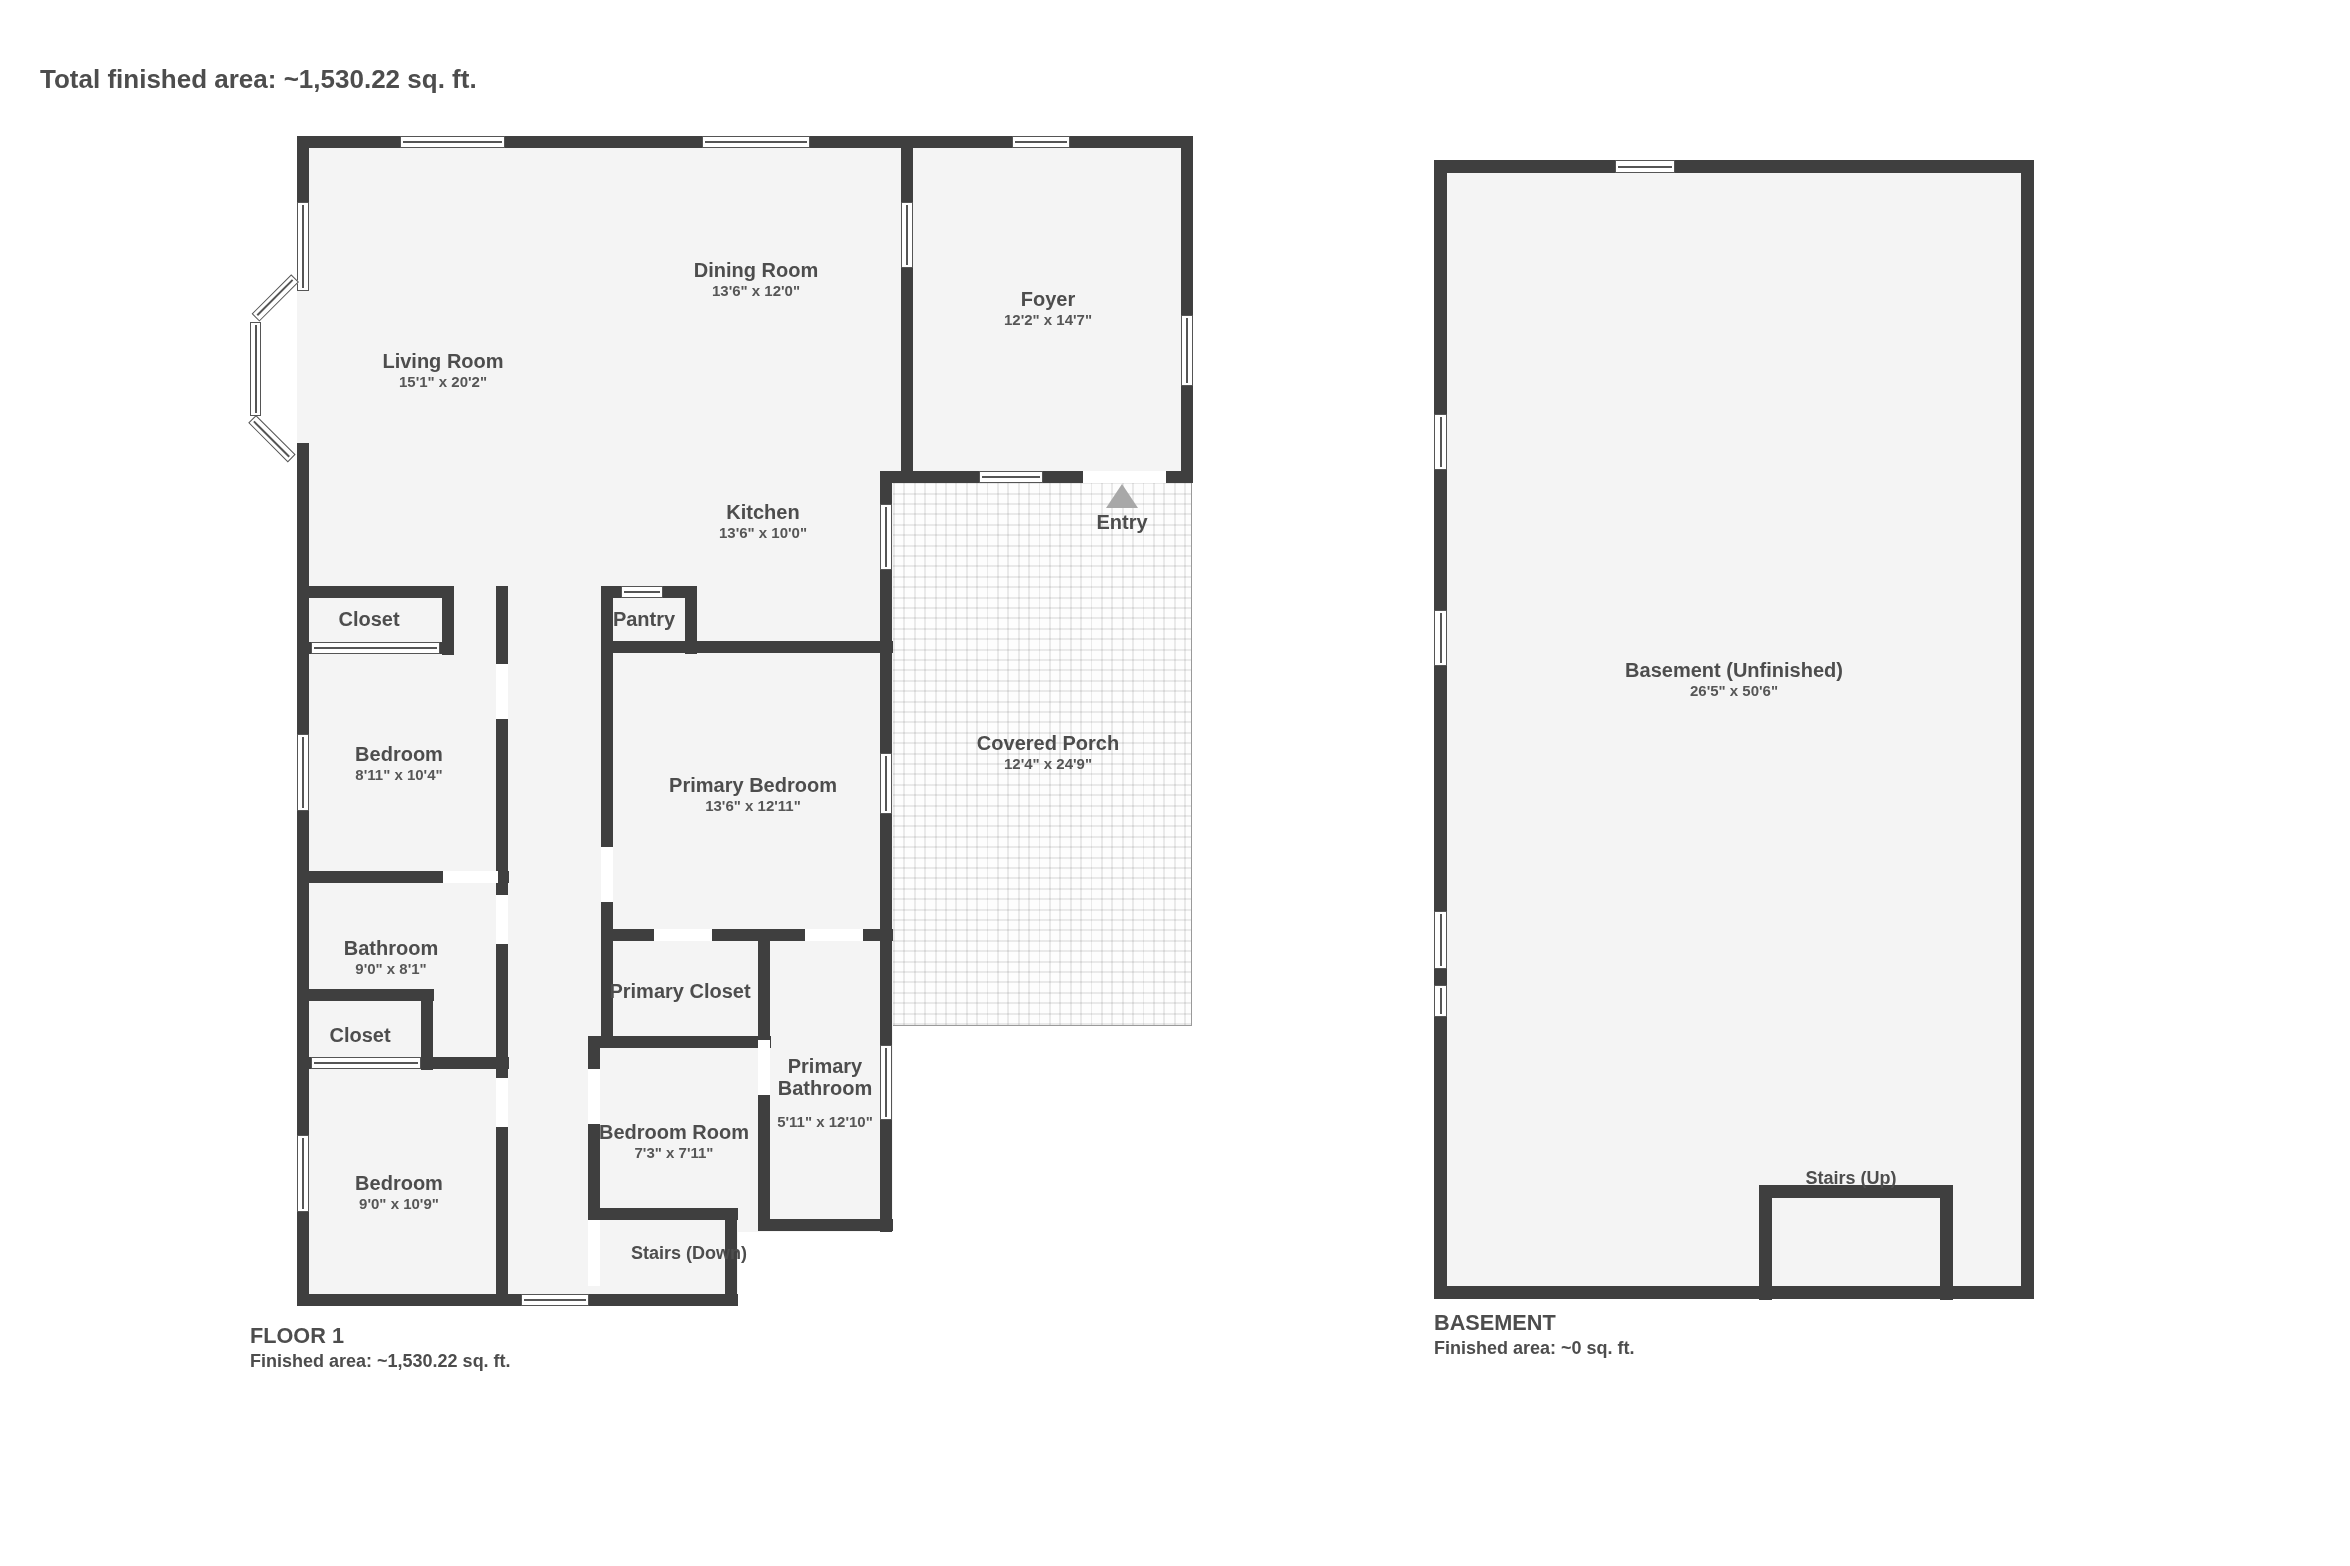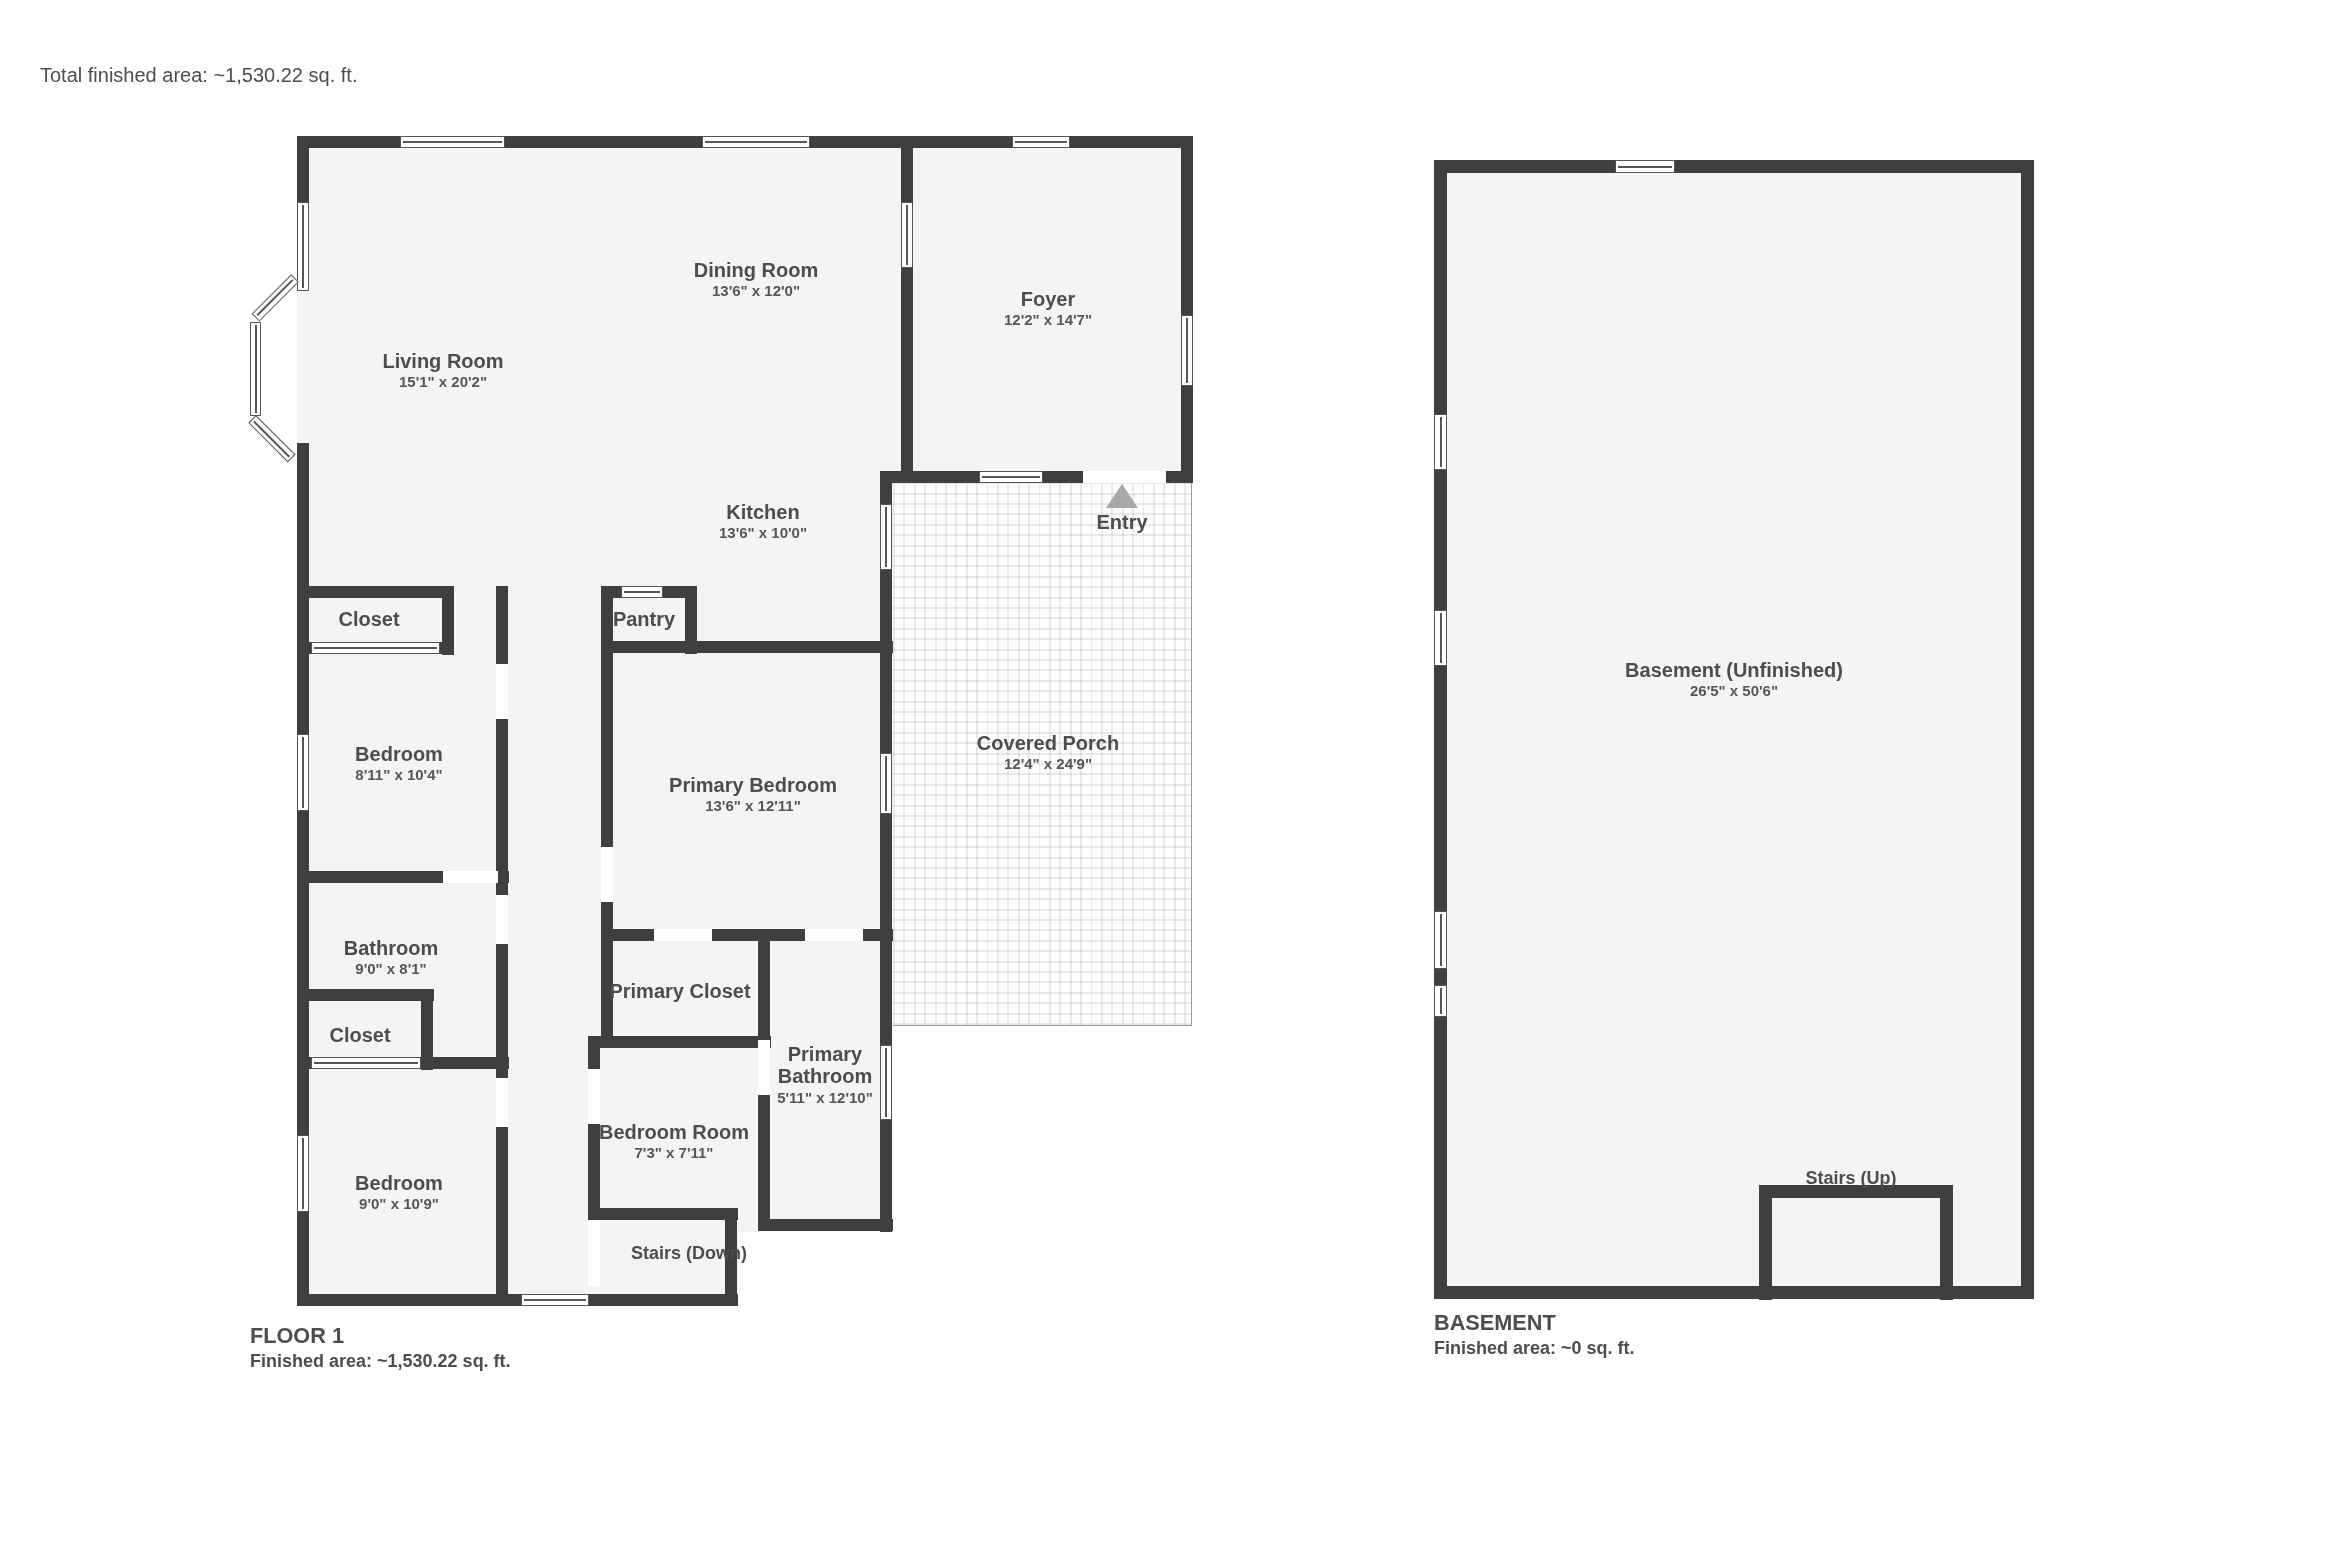--- a/index.html
+++ b/index.html
@@ -13,25 +13,25 @@
   .open{position:absolute;background:#ffffff;z-index:2;}
   .porch{position:absolute;z-index:0;background-color:#fdfdfd;box-sizing:border-box;
          background-image:repeating-linear-gradient(0deg,rgba(0,0,0,.08) 0 1.9px,transparent 1.9px 10.4px),
                           repeating-linear-gradient(90deg,rgba(0,0,0,.08) 0 1.9px,transparent 1.9px 10.4px);
          border-right:1.9px solid #9a9a9a;border-bottom:1.9px solid #9a9a9a;}
   .treads{position:absolute;z-index:0;background-color:#fafafa;
           background-image:repeating-linear-gradient(90deg,#b0b0b0 0 1.9px,transparent 1.9px 15px);}
   .room{position:absolute;transform:translateX(-50%);text-align:center;z-index:5;}
   .rn{font-size:20px;font-weight:bold;line-height:1.12;white-space:nowrap;}
   .rd{font-size:15px;font-weight:bold;line-height:1.35;white-space:nowrap;color:#565656;}
-  .room.wrap .rn{white-space:normal;width:155px;margin:0 auto;}
+  .room.wrap .rn{white-space:normal;width:155px;margin:12px auto;}
   .room.sm .rn{font-size:18px;}
   .arrow{position:absolute;width:0;height:0;border-left:16px solid transparent;
          border-right:16px solid transparent;border-bottom:24.5px solid #a8a8a8;z-index:5;}
-  .title{position:absolute;font-size:20px;font-weight:normal;z-index:5;}
+  .title{position:absolute;font-size:26px;font-weight:bold;z-index:5;}
   .cap{position:absolute;z-index:5;}
   .cap .h{font-size:21.7px;font-weight:bold;line-height:1.2;}
   .cap .s{font-size:18px;font-weight:bold;line-height:1.4;}
   .footer{position:absolute;left:0;width:100%;text-align:center;font-size:16px;font-weight:bold;z-index:5;}
 </style>
 </head>
 <body>
 
 <div id="canvas">
 

